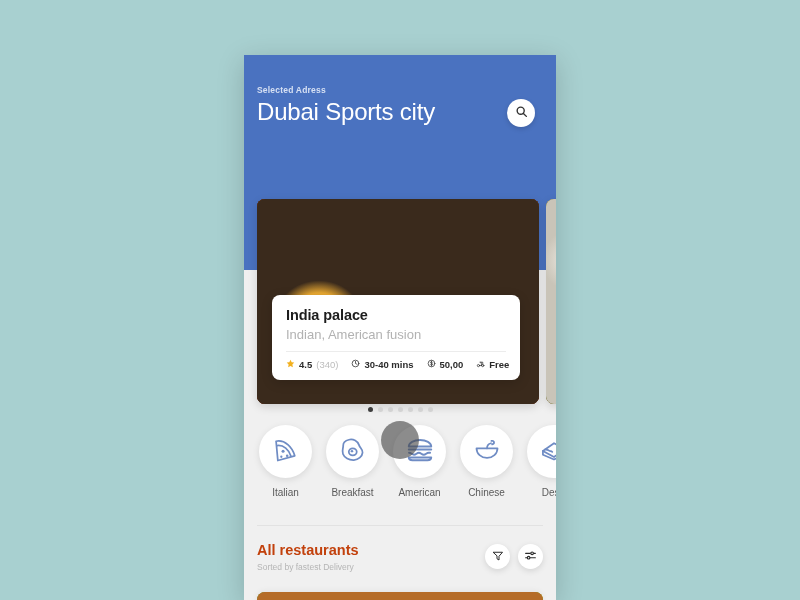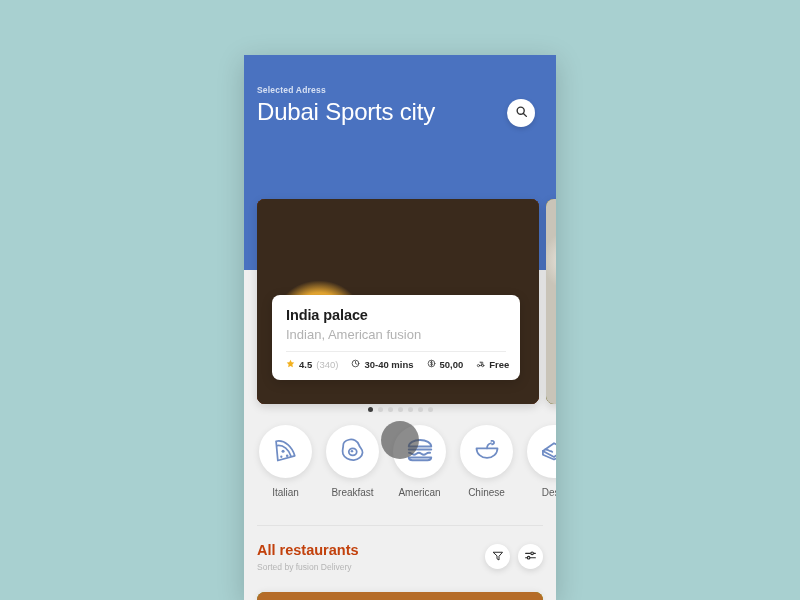--- a/index.html
+++ b/index.html
@@ -451,21 +451,21 @@
       <div class="category-label">Dese</div>
     </div>
 
   </div>
 
   <div id="section-divider"></div>
 
   <div id="section-header">
     <div>
       <div id="section-title">All restaurants</div>
-      <div id="section-subtitle">Sorted by fusion Delivery</div>
+      <div id="section-subtitle">Sorted by fastest Delivery</div>
     </div>
 
     <div id="section-actions">
       <div class="action-button">
         <span>
           <svg width="12" height="12" viewBox="0 0 24 24" fill="none" stroke="#2b2b2b" stroke-width="2" stroke-linecap="round" stroke-linejoin="round">
             <polygon points="3,4.5 21,4.5 14,12.5 14,20 10,17.5 10,12.5"></polygon>
           </svg>
         </span>
       </div>

